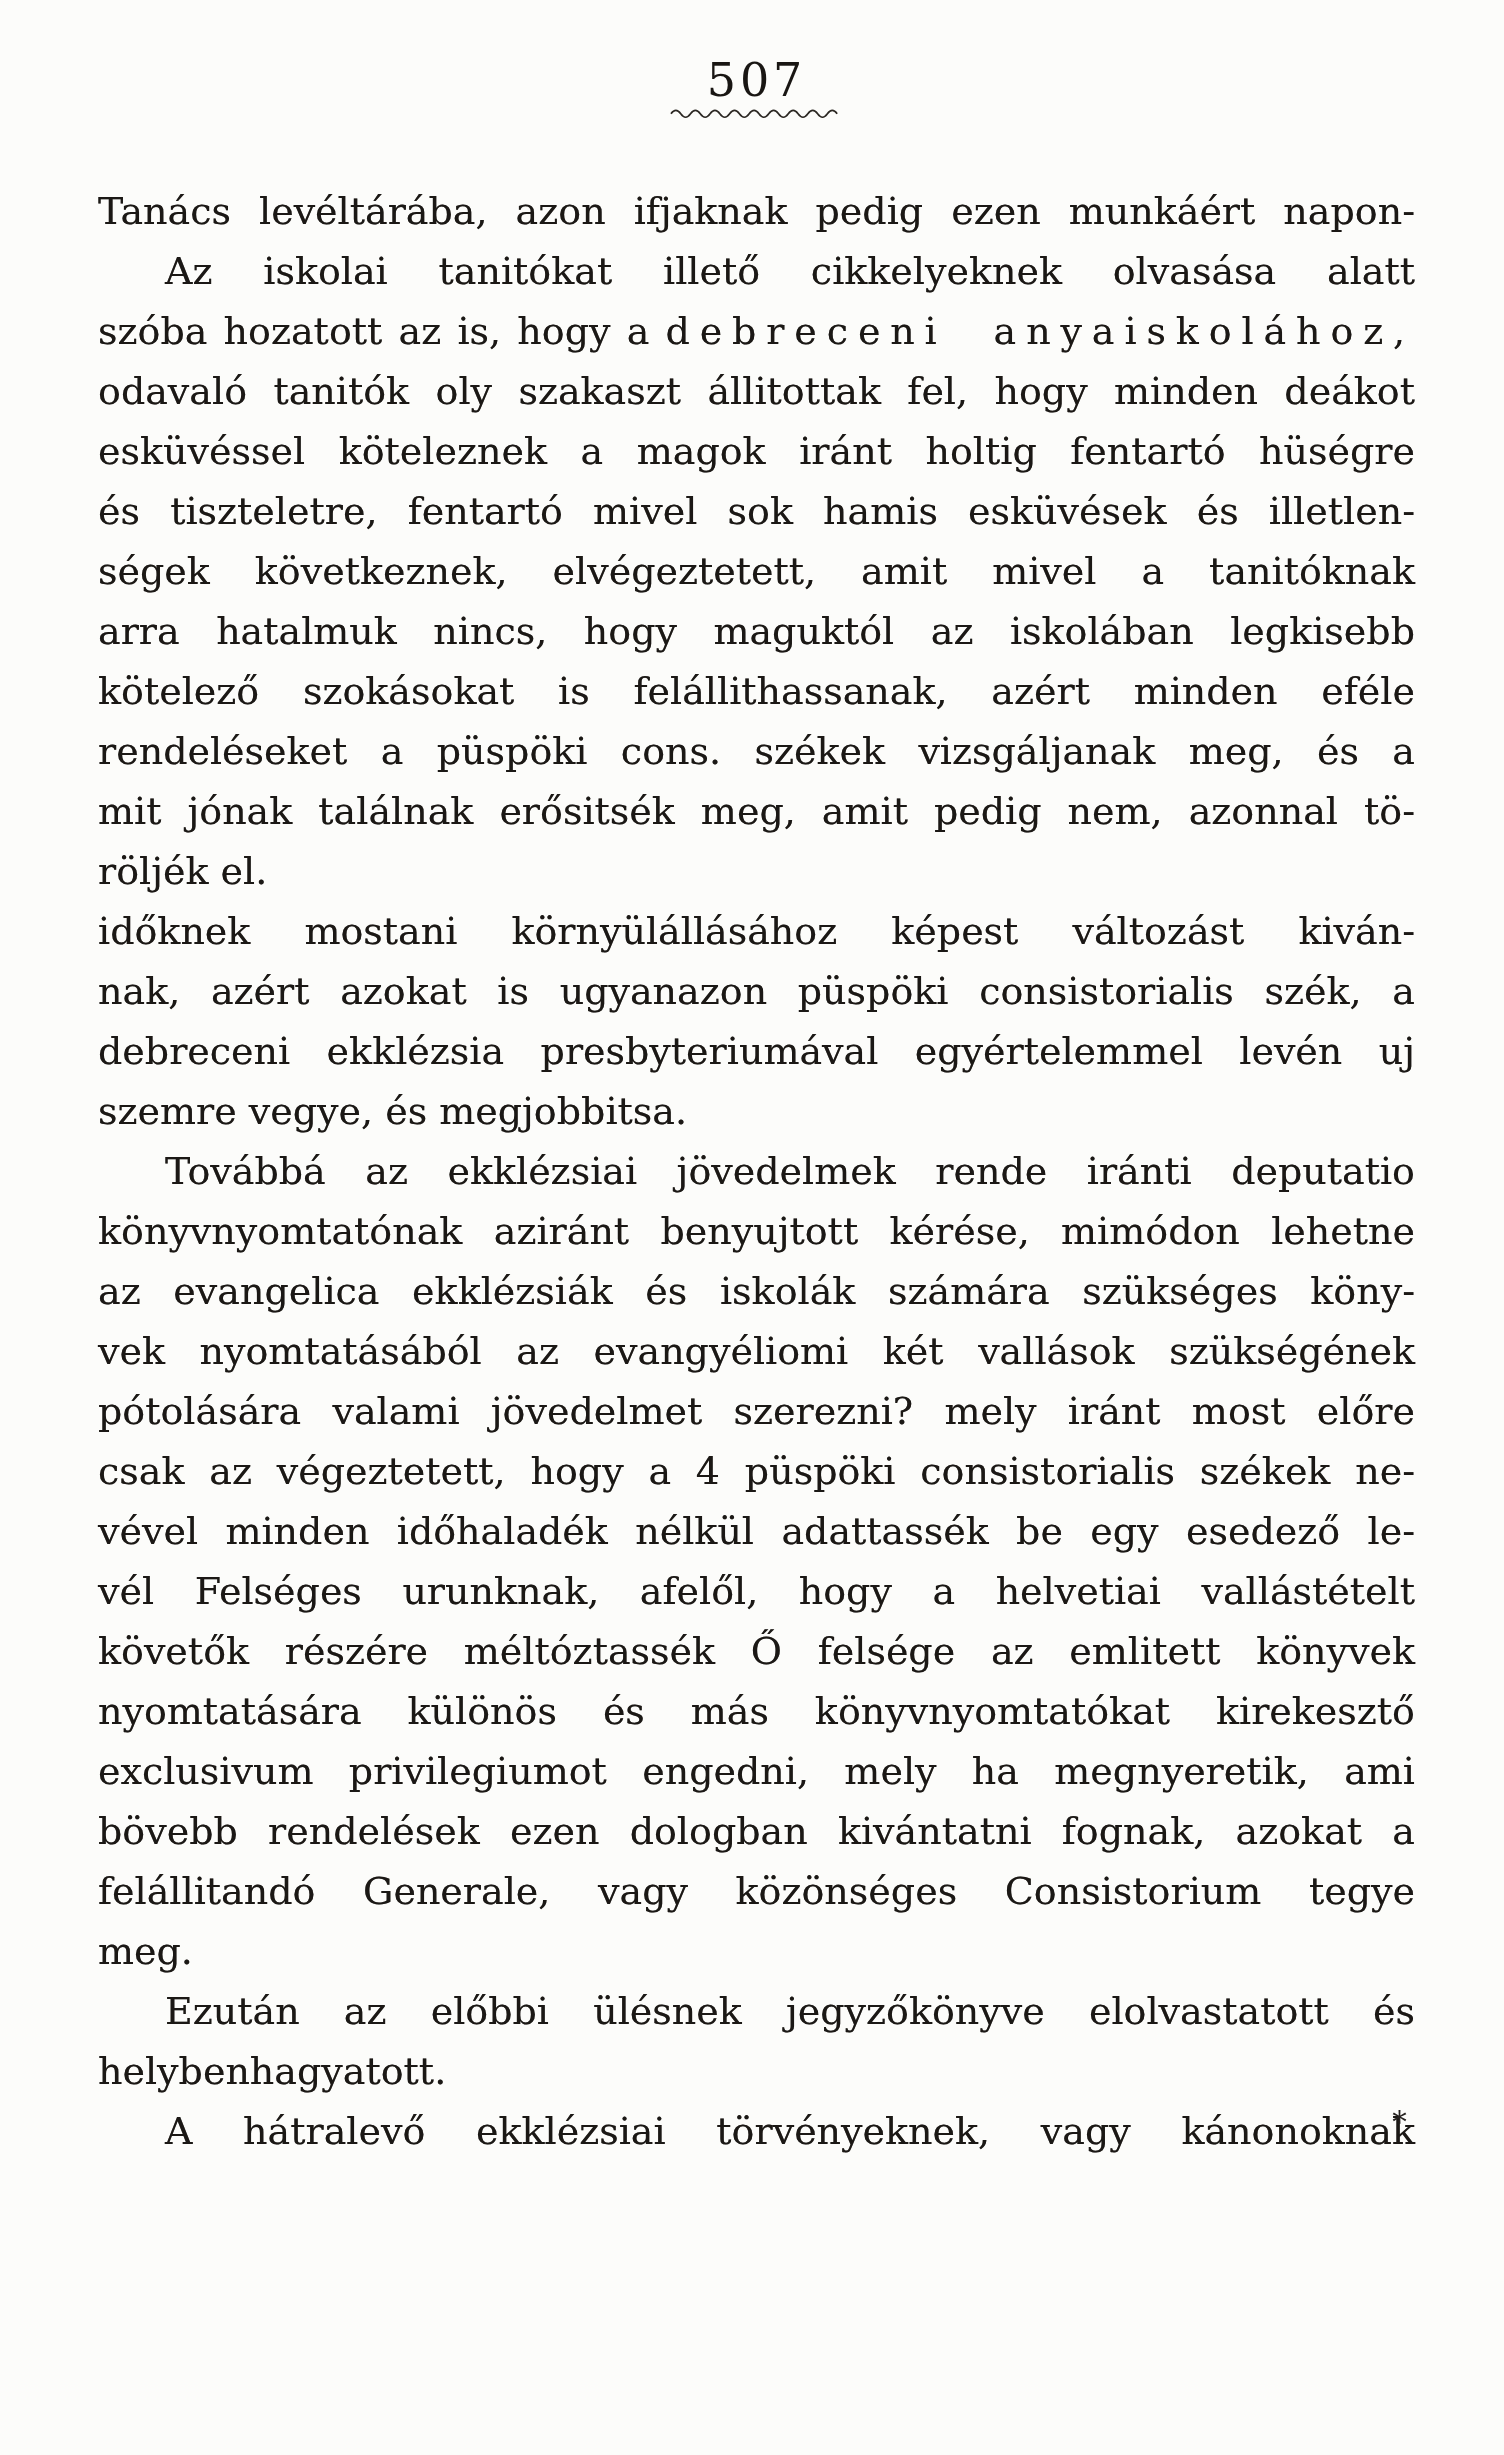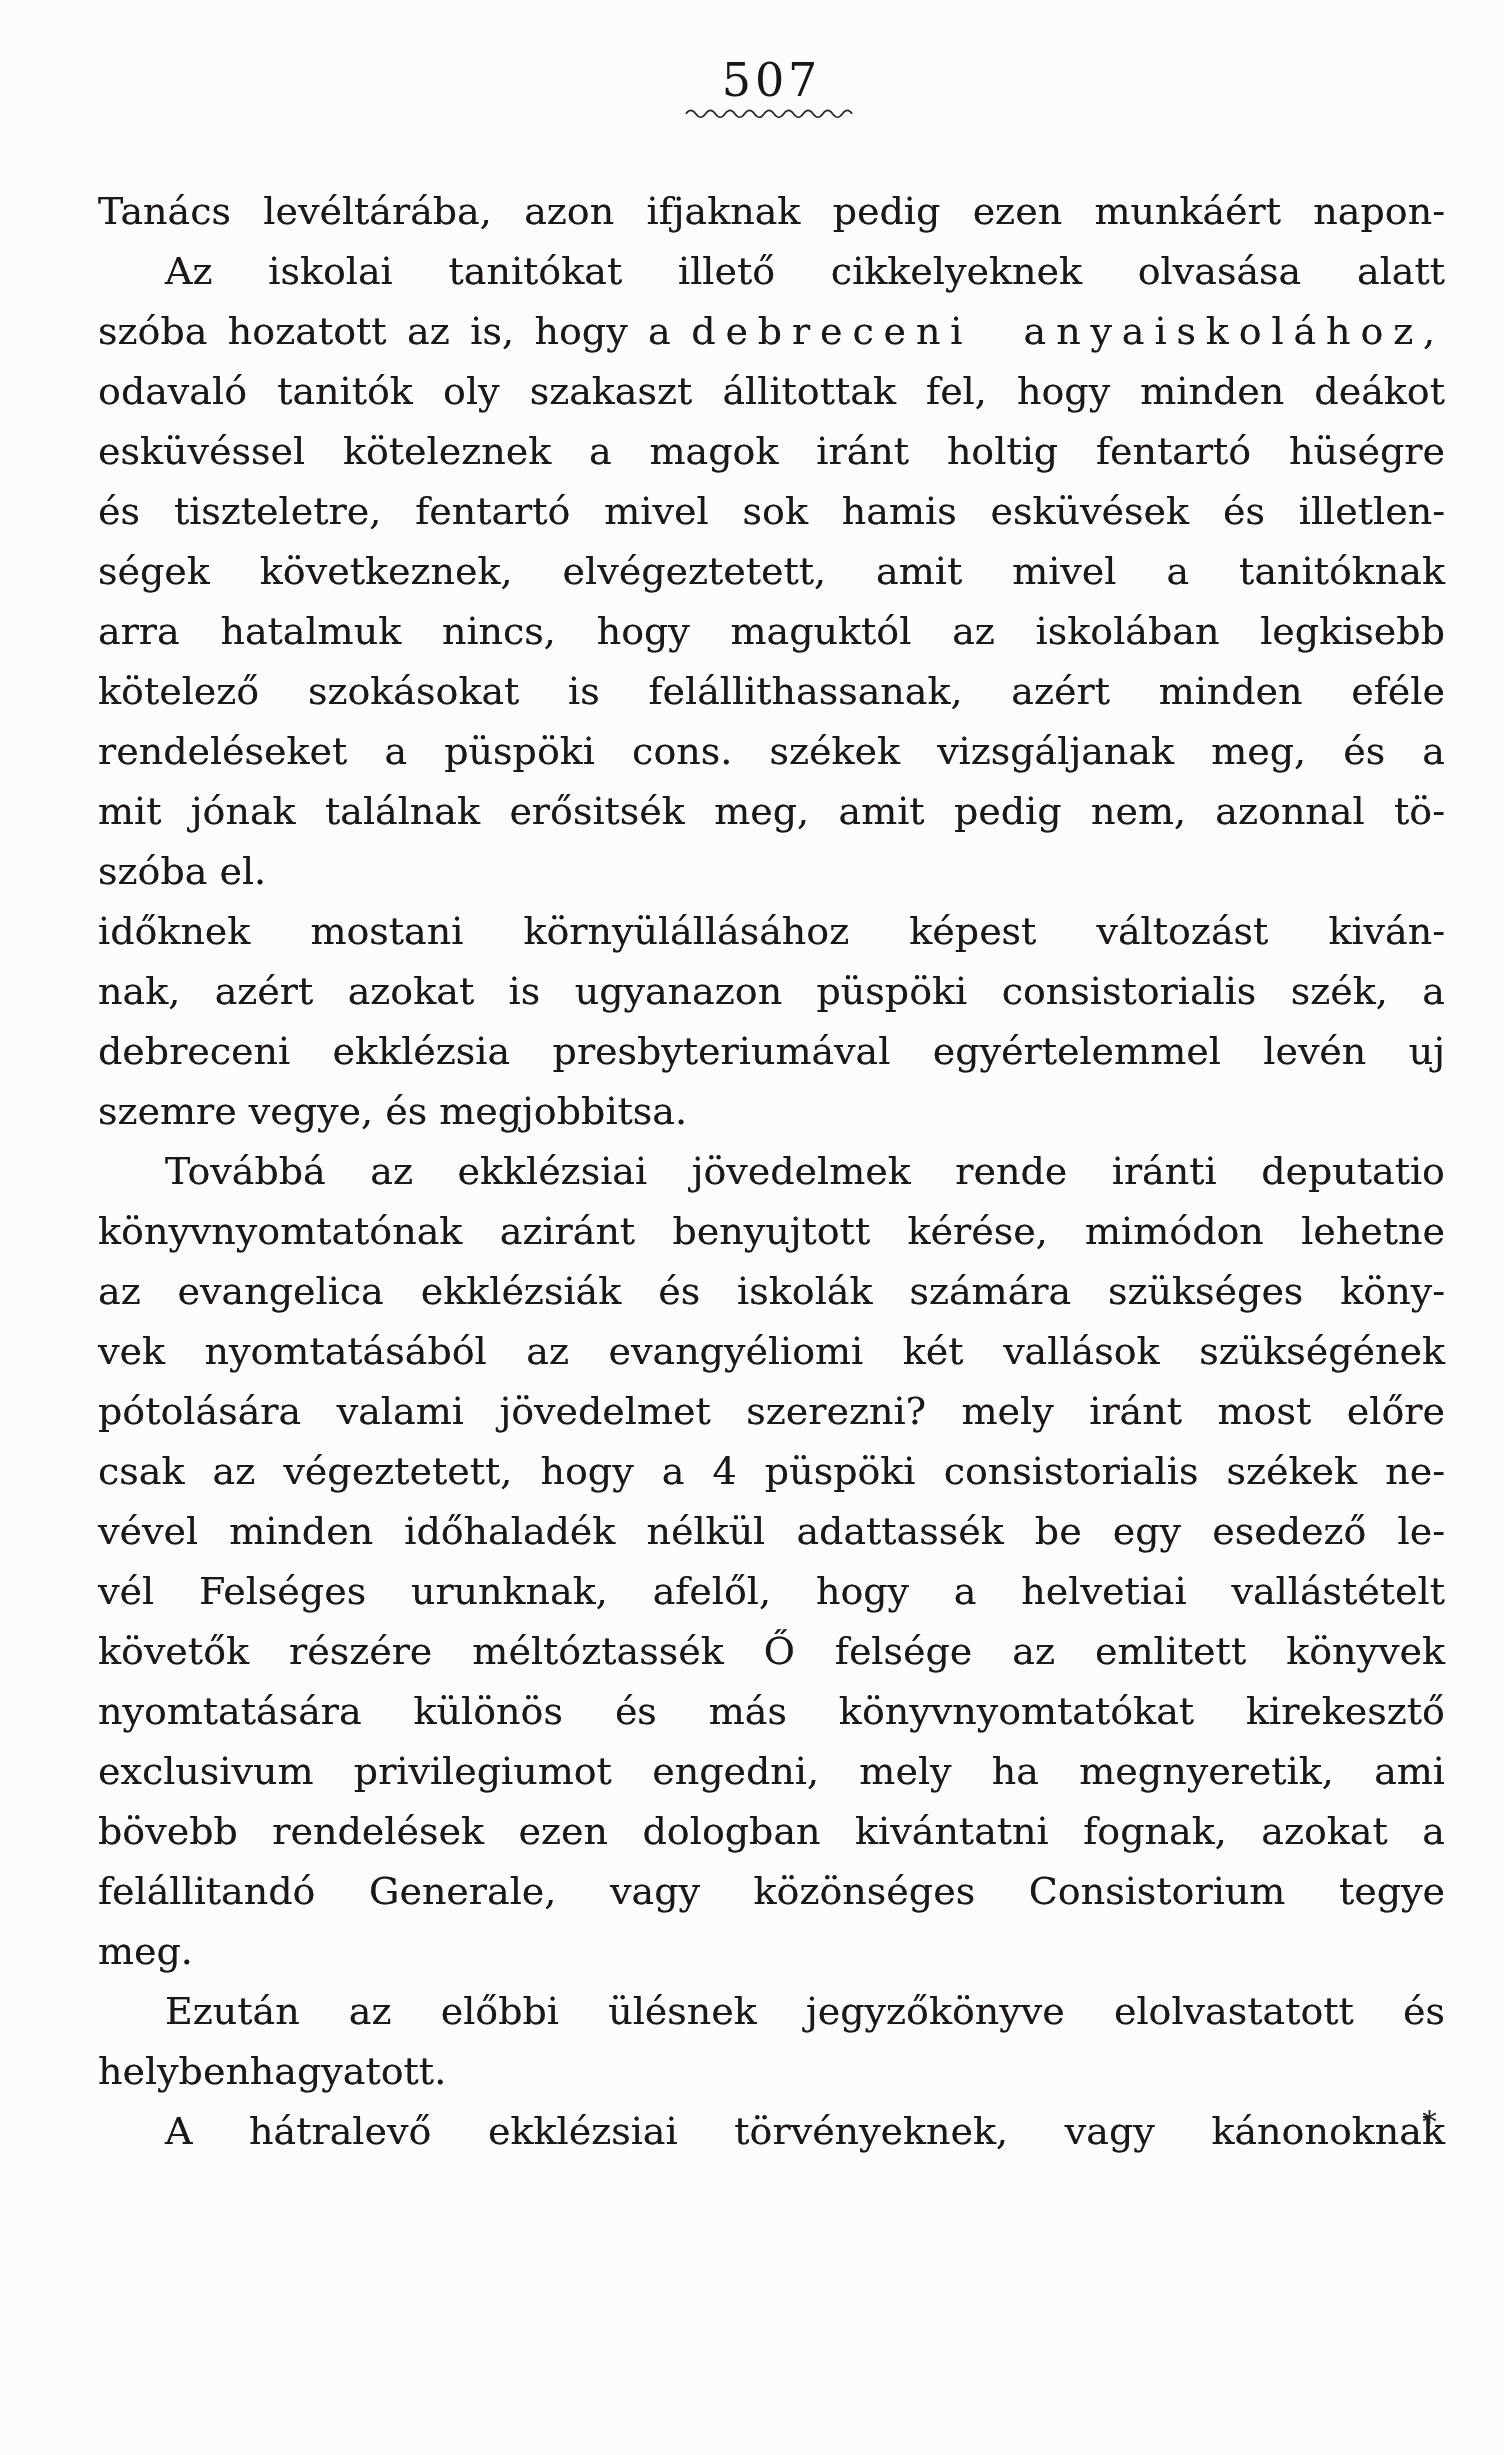--- a/index.html
+++ b/index.html
@@ -9,21 +9,21 @@
   }
   .page {
     position: relative;
     width: 1505px;
     height: 2455px;
     margin: 0 auto;
     background: #fcfcfa;
     color: #1b1815;
     font-family: "DejaVu Serif", "Liberation Serif", serif;
     box-sizing: border-box;
-    padding: 0 60px 0 98px;
+    padding: 0 90px 0 98px;
     overflow: hidden;
   }
   .page-number-wrap {
     text-align: center;
     margin-top: 57px;
   }
   .page-number {
     display: inline-block;
     font-size: 46px;
     line-height: 47px;
@@ -90,21 +90,21 @@
       <div class="line indented"><span class="seg">Az iskolai tanitókat illető cikkelyeknek olvasása alatt</span></div>
       <div class="line"><span class="seg">szóba hozatott az is, hogy a </span><span class="seg spaced">debreceni anyaiskolához,</span></div>
       <div class="line"><span class="seg">odavaló tanitók oly szakaszt állitottak fel, hogy minden deákot</span></div>
       <div class="line"><span class="seg">esküvéssel köteleznek a magok iránt holtig fentartó hüségre</span></div>
       <div class="line"><span class="seg">és tiszteletre, fentartó mivel sok hamis esküvések és illetlen-</span></div>
       <div class="line"><span class="seg">ségek következnek, elvégeztetett, amit mivel a tanitóknak</span></div>
       <div class="line"><span class="seg">arra hatalmuk nincs, hogy maguktól az iskolában legkisebb</span></div>
       <div class="line"><span class="seg">kötelező szokásokat is felállithassanak, azért minden eféle</span></div>
       <div class="line"><span class="seg">rendeléseket a püspöki cons. székek vizsgáljanak meg, és a</span></div>
       <div class="line"><span class="seg">mit jónak találnak erősitsék meg, amit pedig nem, azonnal tö-</span></div>
-      <div class="line para-end"><span class="seg">szóba el.</span></div>
+      <div class="line para-end"><span class="seg">röljék el.</span></div>
       <div class="line"><span class="seg">időknek mostani környülállásához képest változást kiván-</span></div>
       <div class="line"><span class="seg">nak, azért azokat is ugyanazon püspöki consistorialis szék, a</span></div>
       <div class="line"><span class="seg">debreceni ekklézsia presbyteriumával egyértelemmel levén uj</span></div>
       <div class="line para-end"><span class="seg">szemre vegye, és megjobbitsa.</span></div>
       <div class="line indented"><span class="seg">Továbbá az ekklézsiai jövedelmek rende iránti deputatio</span></div>
       <div class="line"><span class="seg">könyvnyomtatónak aziránt benyujtott kérése, mimódon lehetne</span></div>
       <div class="line"><span class="seg">az evangelica ekklézsiák és iskolák számára szükséges köny-</span></div>
       <div class="line"><span class="seg">vek nyomtatásából az evangyéliomi két vallások szükségének</span></div>
       <div class="line"><span class="seg">pótolására valami jövedelmet szerezni? mely iránt most előre</span></div>
       <div class="line"><span class="seg">csak az végeztetett, hogy a 4 püspöki consistorialis székek ne-</span></div>

